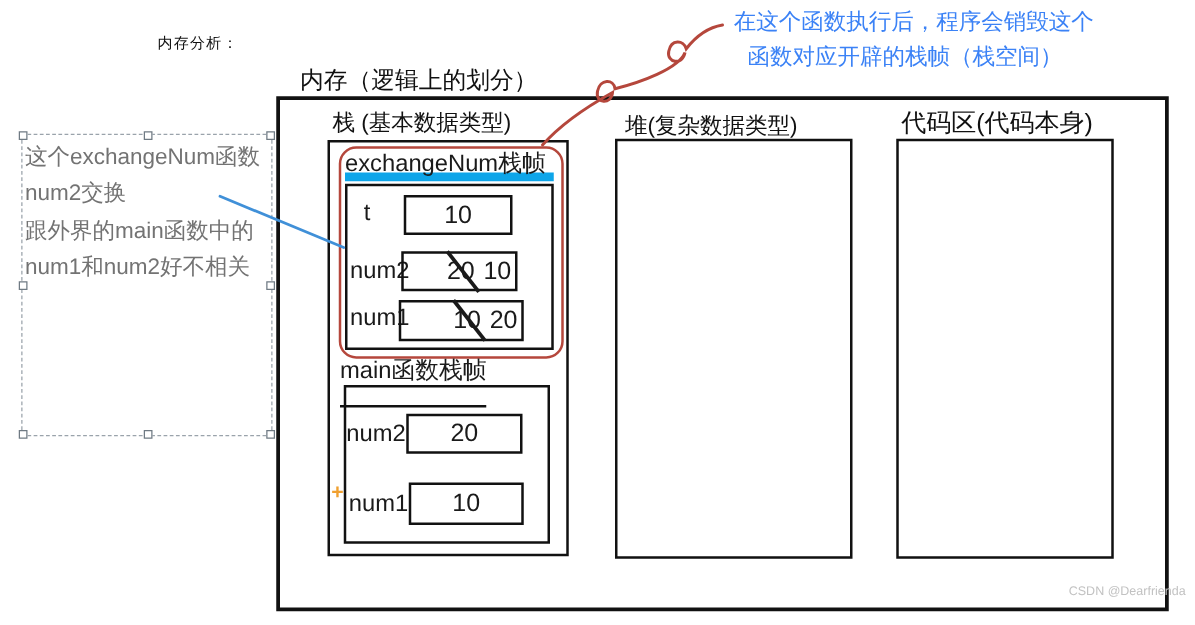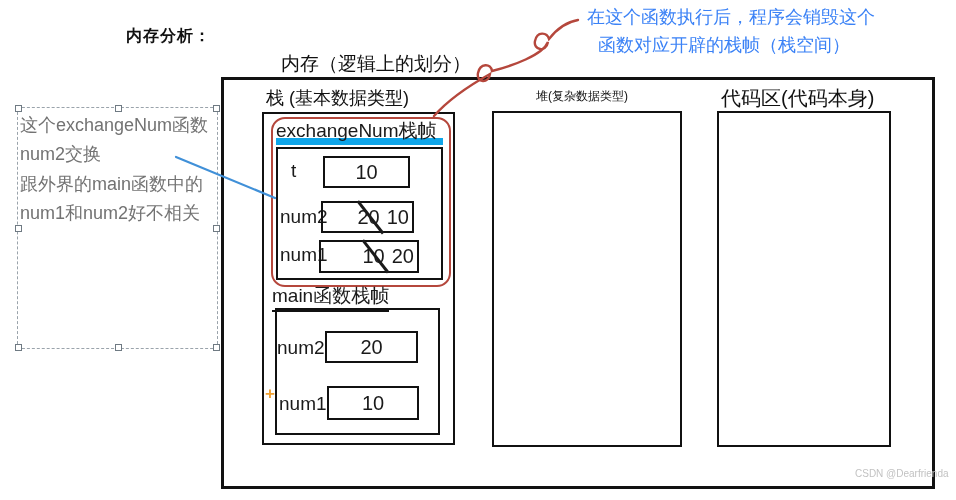--- a/index.html
+++ b/index.html
@@ -8,33 +8,33 @@
     font-family:"Liberation Sans","DejaVu Sans",sans-serif;color:#1a1a1a;
   }
   
   .box{position:absolute;border:2px solid #111;background:transparent;}
   .box-mem{left:221px;top:77px;width:708px;height:406px;border-width:3px;}
   .box-stack{left:262px;top:112px;width:189px;height:329px;}
   .box-heap{left:492px;top:111px;width:186px;height:332px;}
   .box-code{left:717px;top:111px;width:170px;height:332px;}
   
   .lbl{position:absolute;white-space:nowrap;color:#111;}
-  .title{left:126px;top:26px;font-size:16px;font-weight:700;letter-spacing:1px;}
-  .lbl-mem{left:240px;top:51px;font-size:19px;margin-left:41px;}
+  .title{left:126px;top:26px;font-size:12px;font-weight:400;letter-spacing:1px;}
+  .lbl-mem{left:240px;top:51px;font-size:19px;}
   .lbl-stack{left:266px;top:86px;font-size:18px;text-align:center;}
-  .lbl-heap{left:500px;top:88px;font-size:12px;margin-left:36px;}
+  .lbl-heap{left:500px;top:88px;font-size:18px;}
   .lbl-code{left:721px;top:85px;font-size:20px;}
   
   .red-rect{position:absolute;left:271px;top:117px;width:176px;height:166px;
     border:2.5px solid #b5473c;border-radius:14px;}
   .xchg-label{position:absolute;left:276px;top:118px;width:167px;height:20px;
     font-size:19px;border-bottom:7px solid #0ea5e9;white-space:nowrap;}
   .xchg-box{left:276px;top:147px;width:163px;height:129px;}
   .main-label{position:absolute;left:272px;top:283px;font-size:19px;
-    border-bottom:2px solid #111;padding-bottom:1px;white-space:nowrap;}
+    border-bottom:2px solid #111;padding-bottom:15px;white-space:nowrap;}
   .main-box{left:275px;top:308px;width:161px;height:123px;}
   
   .vlabel{position:absolute;font-size:19px;white-space:nowrap;}
   .vbox{position:absolute;border:2px solid #111;display:flex;align-items:center;
     justify-content:center;gap:7px;font-size:20px;}
   .vbox-t   {left:323px;top:156px;width:83px;height:28px;}
   .vbox-n2  {left:321px;top:201px;width:86px;height:28px;justify-content:flex-end;padding-right:3px;box-sizing:content-box;}
   .vbox-n1  {left:319px;top:240px;width:93px;height:29px;justify-content:flex-end;padding-right:3px;}
   .vbox-mn2 {left:325px;top:331px;width:89px;height:28px;}
   .vbox-mn1 {left:327px;top:386px;width:88px;height:30px;}

